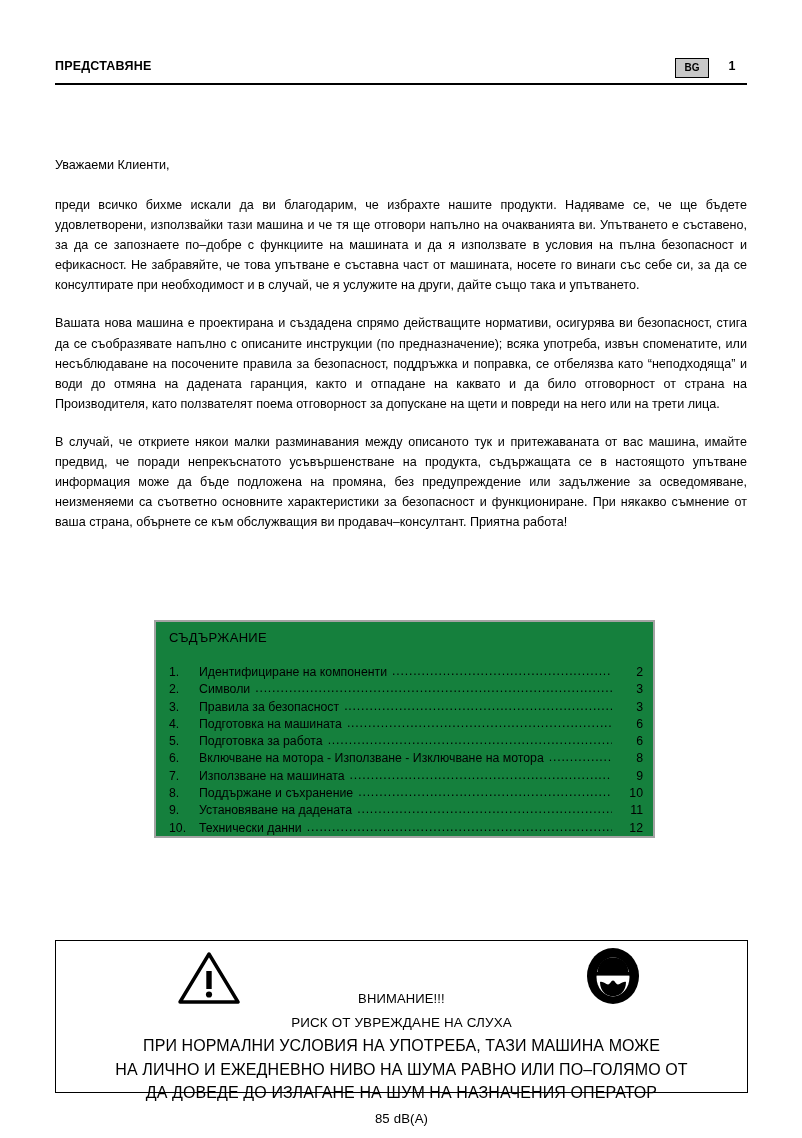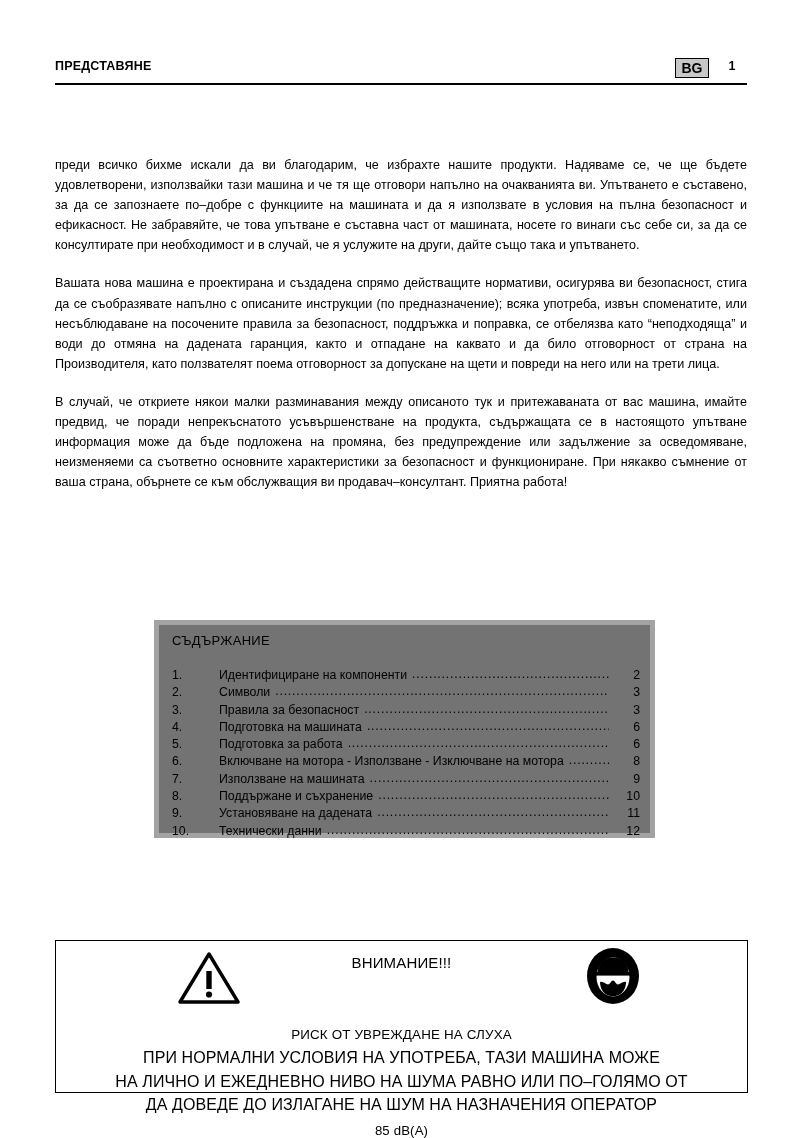--- a/index.html
+++ b/index.html
@@ -51,21 +51,21 @@
   }
   .lang-badge {
     position: absolute;
     right: 38px;
     top: 0px;
     width: 34px;
     height: 20px;
     background: #c8c8c8;
     border: 1px solid #000000;
     box-sizing: border-box;
-    font-size: 14px;
+    font-size: 10px;
     font-weight: bold;
     text-align: center;
     line-height: 18px;
   }
   .page-number {
     position: absolute;
     right: 2px;
     top: 1px;
     width: 26px;
     font-size: 12.5px;
@@ -93,23 +93,23 @@
   }
   .para.last { margin-bottom: 12px; }
 
   
   .toc-box {
     position: absolute;
     left: 154px;
     top: 620px;
     width: 501px;
     height: 218px;
-    border: 5px solid #a3a3a3;
+    border: 2px solid #a3a3a3;
     box-sizing: border-box;
-    background: #737373;
+    background: #15803d;
   }
   .toc-title {
     position: absolute;
     left: 13px;
     top: 8px;
     font-size: 13px;
     letter-spacing: 0.3px;
   }
   .toc-list {
     position: absolute;
@@ -127,21 +127,20 @@
     line-height: 17.3px;
     white-space: nowrap;
   }
   .toc-num {
     width: 30px;
     flex: 0 0 30px;
   }
   .toc-label {
     flex: 0 0 auto;
     padding-right: 5px;
-    margin-left: 17px;
   }
   .toc-dots {
     flex: 1 1 auto;
     overflow: hidden;
     font-size: 12.3px;
     letter-spacing: 0.8px;
     color: #000000;
     position: relative;
     top: -1px;
   }
@@ -188,38 +187,39 @@
     top: 10px;
     width: 100%;
     text-align: center;
   }
   .warn-line {
     font-size: 13.2px;
     line-height: 23.5px;
     letter-spacing: 0.15px;
     white-space: nowrap;
   }
-  .warn-line.l1 { font-size: 15px; }
-  .warn-line.l2 { font-size: 13.4px; margin-top: 48px; }
+  .warn-line.l1 { font-size: 13px; margin-top: 36px; }
+  .warn-line.l2 { font-size: 13.4px; }
   .warn-line.wide { font-size: 16px; letter-spacing: 0.1px; }
   .warn-line.db { font-size: 13.2px; font-weight: normal; padding-top: 2px; }
 </style>
 </head>
 <body>
 
 <div class="page">
 
   <div class="header">
     <div class="header-title">ПРЕДСТАВЯНЕ</div>
     <div class="lang-badge">BG</div>
     <div class="page-number">1</div>
     <div class="header-rule"></div>
   </div>
 
   <div class="body-area">
+    <p class="salutation">Уважаеми Клиенти,</p>
     <p class="para">преди всичко бихме искали да ви благодарим, че избрахте нашите продукти. Надяваме се, че ще бъдете удовлетворени, използвайки тази машина и че тя ще отговори напълно на очакванията ви. Упътването е съставено, за да се запознаете по–добре с функциите на машината и да я използвате в условия на пълна безопасност и ефикасност. Не забравяйте, че това упътване е съставна част от машината, носете го винаги със себе си, за да се консултирате при необходимост и в случай, че я услужите на други, дайте също така и упътването.</p>
     <p class="para">Вашата нова машина е проектирана и създадена спрямо действащите нормативи, осигурява ви безопасност, стига да се съобразявате напълно с описаните инструкции (по предназначение); всяка употреба, извън споменатите, или несъблюдаване на посочените правила за безопасност, поддръжка и поправка, се отбелязва като “неподходяща” и води до отмяна на дадената гаранция, както и отпадане на каквато и да било отговорност от страна на Производителя, като ползвателят поема отговорност за допускане на щети и повреди на него или на трети лица.</p>
     <p class="para last">В случай, че откриете някои малки разминавания между описаното тук и притежаваната от вас машина, имайте предвид, че поради непрекъснатото усъвършенстване на продукта, съдържащата се в настоящото упътване информация може да бъде подложена на промяна, без предупреждение или задължение за осведомяване, неизменяеми са съответно основните характеристики за безопасност и функциониране. При някакво съмнение от ваша страна, обърнете се към обслужващия ви продавач–консултант. Приятна работа!</p>
   </div>
 
   <div class="toc-box">
     <div class="toc-title">СЪДЪРЖАНИЕ</div>
     <ul class="toc-list" id="toc-list">
         <li class="toc-row">
           <span class="toc-num">1.</span>

